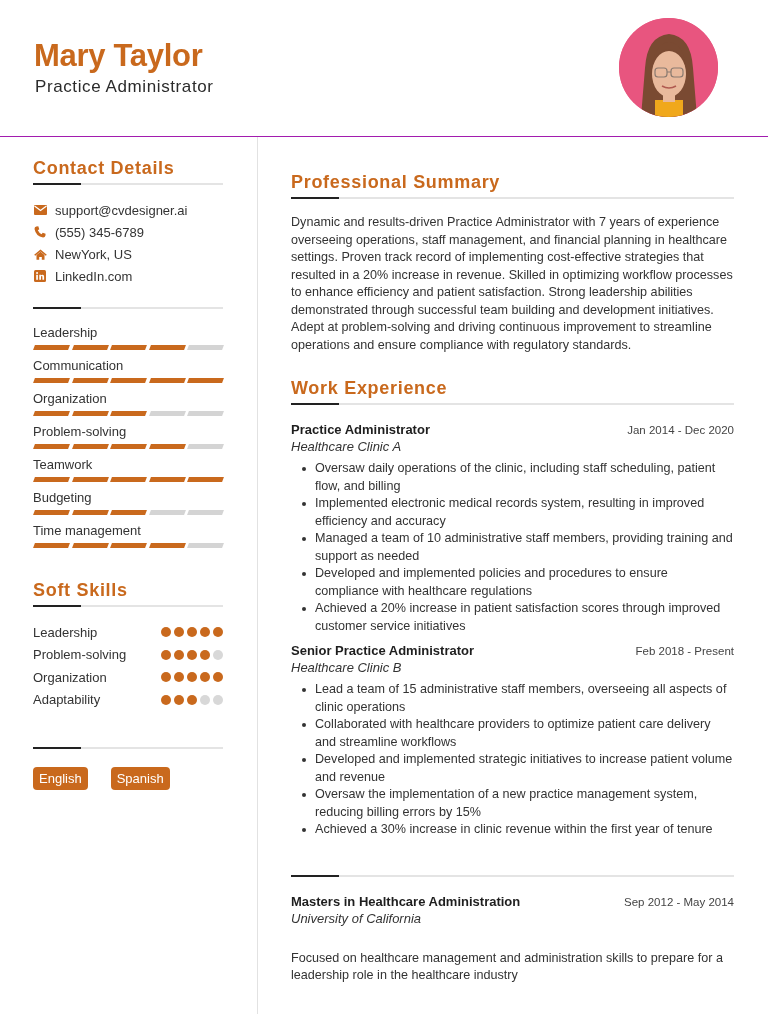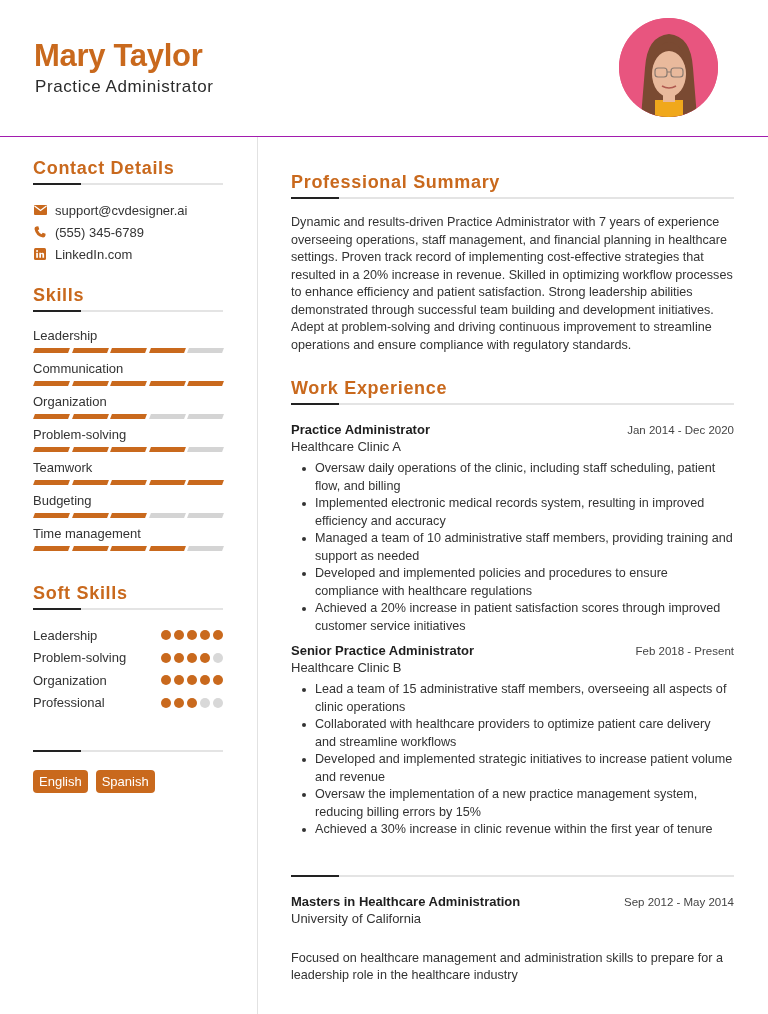--- a/index.html
+++ b/index.html
@@ -28,29 +28,29 @@
     .skill-name { font-size: 13px; color: #333; height: 20px; line-height: 20px; }
     .bars { display: flex; gap: 4px; height: 5px; margin-top: 2px; margin-bottom: 6px; padding-left: 1px; }
     .bar { width: 35px; height: 5px; transform: skewX(-20deg); background: #d4d4d4; }
     .bar.on { background: #c9691d; }
 
     .soft { display: flex; align-items: center; justify-content: space-between; height: 22.5px; font-size: 13px; color: #333; }
     .dots { display: flex; gap: 3px; }
     .dot { width: 10px; height: 10px; border-radius: 50%; background: #d8d8d8; }
     .dot.on { background: #c9691d; }
 
-    .langs { display: flex; gap: 8px; margin-top: 18px; }
+    .langs { display: flex; gap: 23px; margin-top: 18px; }
     .lang { background: #c9691d; color: #fff; font-size: 13px; padding: 4px 6px; border-radius: 4px; line-height: 15px; }
 
     .summary { margin-top: 15px; font-size: 12.6px; line-height: 17.5px; color: #333; }
 
     .job-head { display: flex; justify-content: space-between; align-items: baseline; }
     .job-title { font-size: 13px; font-weight: bold; color: #1e1e1e; }
     .job-date { font-size: 11.5px; color: #444; }
-    .job-company { font-size: 13px; color: #333; margin-top: 2px; }
+    .job-company { font-size: 13px; color: #333; margin-top: 2px; font-style: italic; }
     .bullets { list-style: none; margin-top: 6px; padding-left: 24px; }
     .bullets li { position: relative; font-size: 12.6px; line-height: 17.5px; color: #333; }
     .bullets li::before { content: ""; position: absolute; left: -13px; top: 7px; width: 4px; height: 4px; border-radius: 50%; background: #333; }
   </style>
 </head>
 <body>
 
 <div class="header">
   <div class="name">Mary Taylor</div>
   <div class="title">Practice Administrator</div>
@@ -90,34 +90,42 @@
       <div class="contact-item">
         <span class="contact-icon">
           <svg width="12" height="12" viewBox="0 0 12 12">
               <path d="M2.3 0.5 L4.3 0.3 L5.3 3.2 L3.8 4.3 Q5 7 7.6 8.2 L8.7 6.7 L11.6 7.7 L11.4 9.8 Q11 11.6 9 11.5 Q2 10.5 0.5 3 Q0.5 0.8 2.3 0.5 Z" fill="#c9691d"></path>
             </svg>
         </span>
         <span>(555) 345-6789</span>
       </div>
       <div class="contact-item">
         <span class="contact-icon">
+          <svg width="13" height="11" viewBox="0 0 13 11">
+              <path d="M6.5 0.5 L12.8 5.8 L11.8 6.8 L6.5 2.4 L1.2 6.8 L0.2 5.8 Z" fill="#c9691d"></path>
+              <path d="M2.5 6 L6.5 2.8 L10.5 6 L10.5 10.8 L7.8 10.8 L7.8 8 L5.2 8 L5.2 10.8 L2.5 10.8 Z" fill="#c9691d"></path>
+            </svg>
+        </span>
+        <span>NewYork, US</span>
+      </div>
+      <div class="contact-item">
+        <span class="contact-icon">
           <svg width="12" height="12" viewBox="0 0 12 12">
               <rect width="12" height="12" rx="1.5" fill="#c9691d"></rect>
               <rect x="2.2" y="4.8" width="1.7" height="5" fill="#fff"></rect>
               <circle cx="3.05" cy="3" r="1" fill="#fff"></circle>
               <path d="M5.3 4.8 L6.9 4.8 L6.9 5.6 Q7.5 4.6 8.7 4.7 Q10.1 4.8 10.1 6.6 L10.1 9.8 L8.4 9.8 L8.4 7 Q8.4 6.1 7.7 6.1 Q7 6.1 7 7 L7 9.8 L5.3 9.8 Z" fill="#fff"></path>
             </svg>
         </span>
         <span>LinkedIn.com</span>
       </div>
     </div>
   </div>
 
   <div style="margin-top:20px;">
-    <div class="sec-title">Skills</div>
     <div class="sec-rule"></div>
     <div id="skills-list" style="margin-top:14px;">
         <div class="skill">
           <div class="skill-name">Leadership</div>
           <div class="bars">
             <div class="bar on"></div>
             <div class="bar on"></div>
             <div class="bar on"></div>
             <div class="bar on"></div>
             <div class="bar"></div>
@@ -214,21 +222,21 @@
           <span>Organization</span>
           <div class="dots">
             <span class="dot on"></span>
             <span class="dot on"></span>
             <span class="dot on"></span>
             <span class="dot on"></span>
             <span class="dot on"></span>
           </div>
         </div>
         <div class="soft">
-          <span>Professional</span>
+          <span>Adaptability</span>
           <div class="dots">
             <span class="dot on"></span>
             <span class="dot on"></span>
             <span class="dot on"></span>
             <span class="dot"></span>
             <span class="dot"></span>
           </div>
         </div>
       </div>
   </div>

